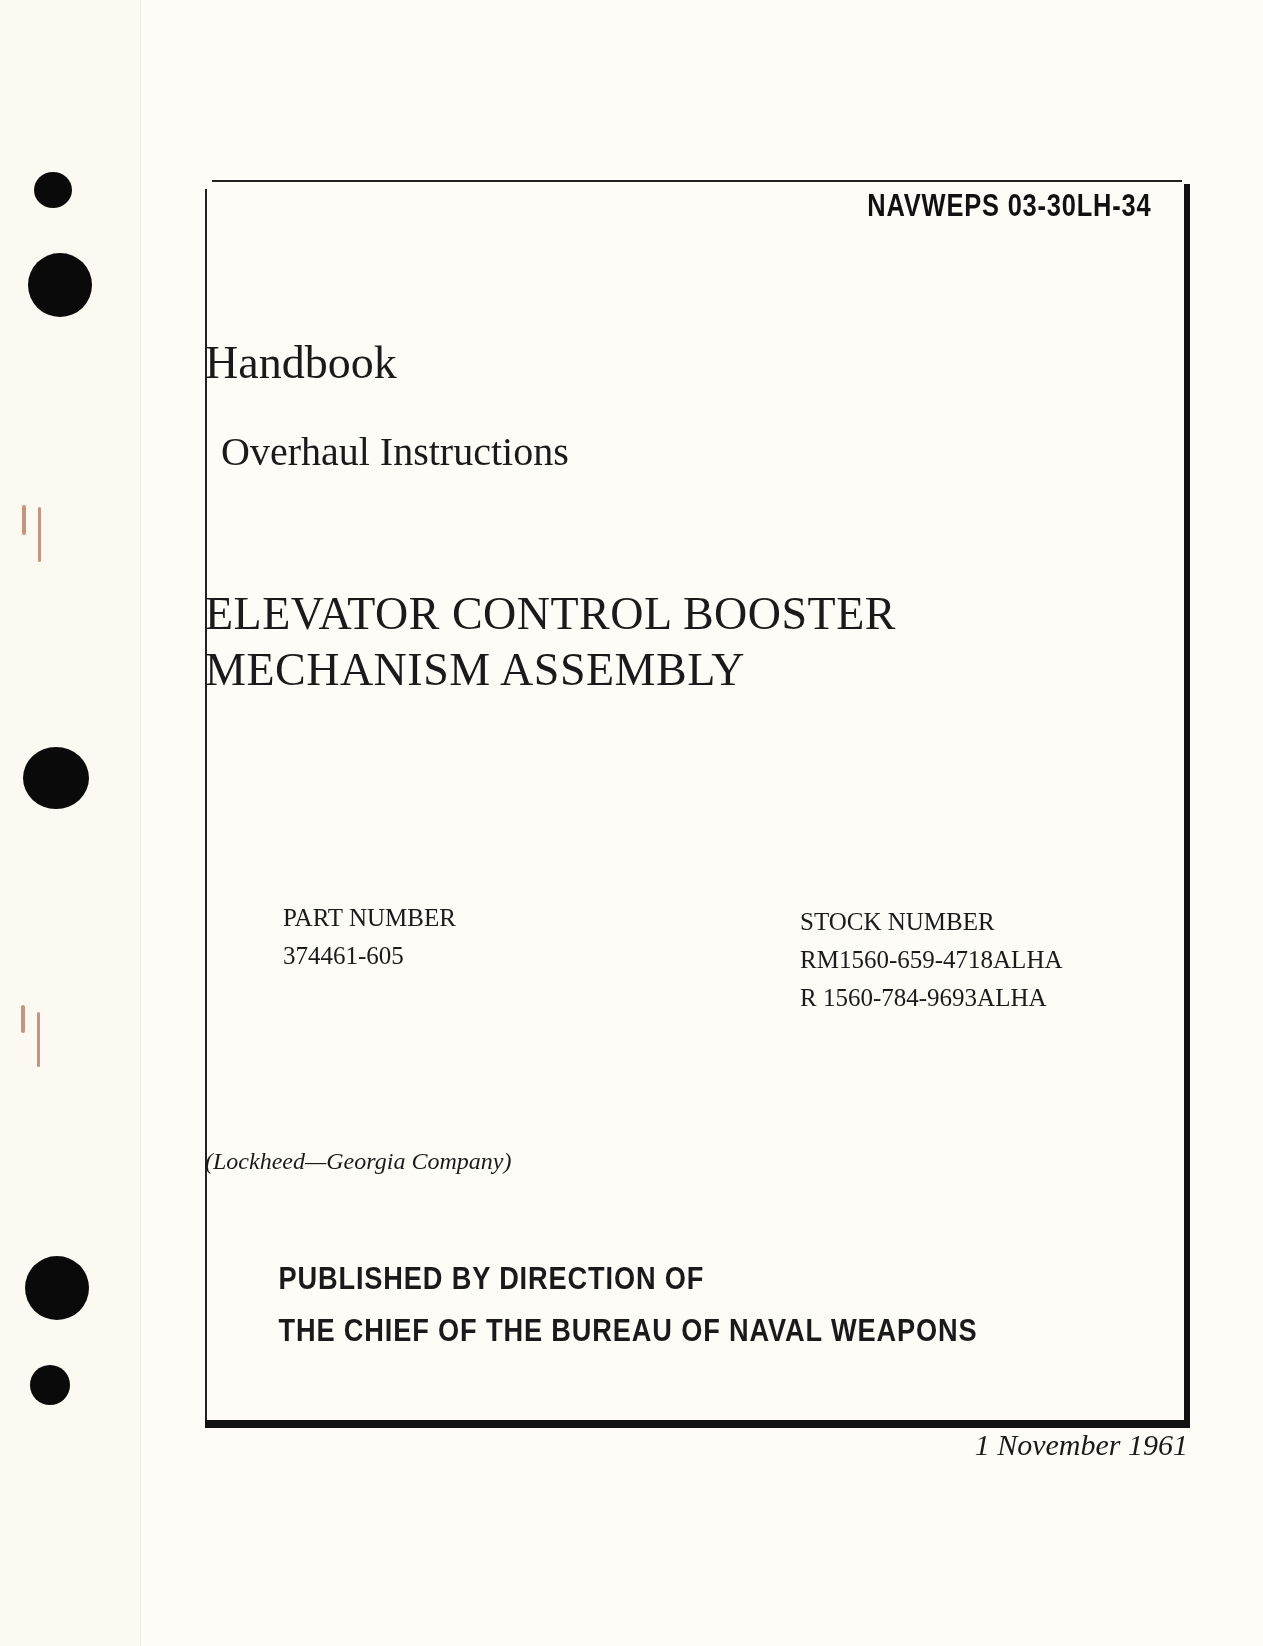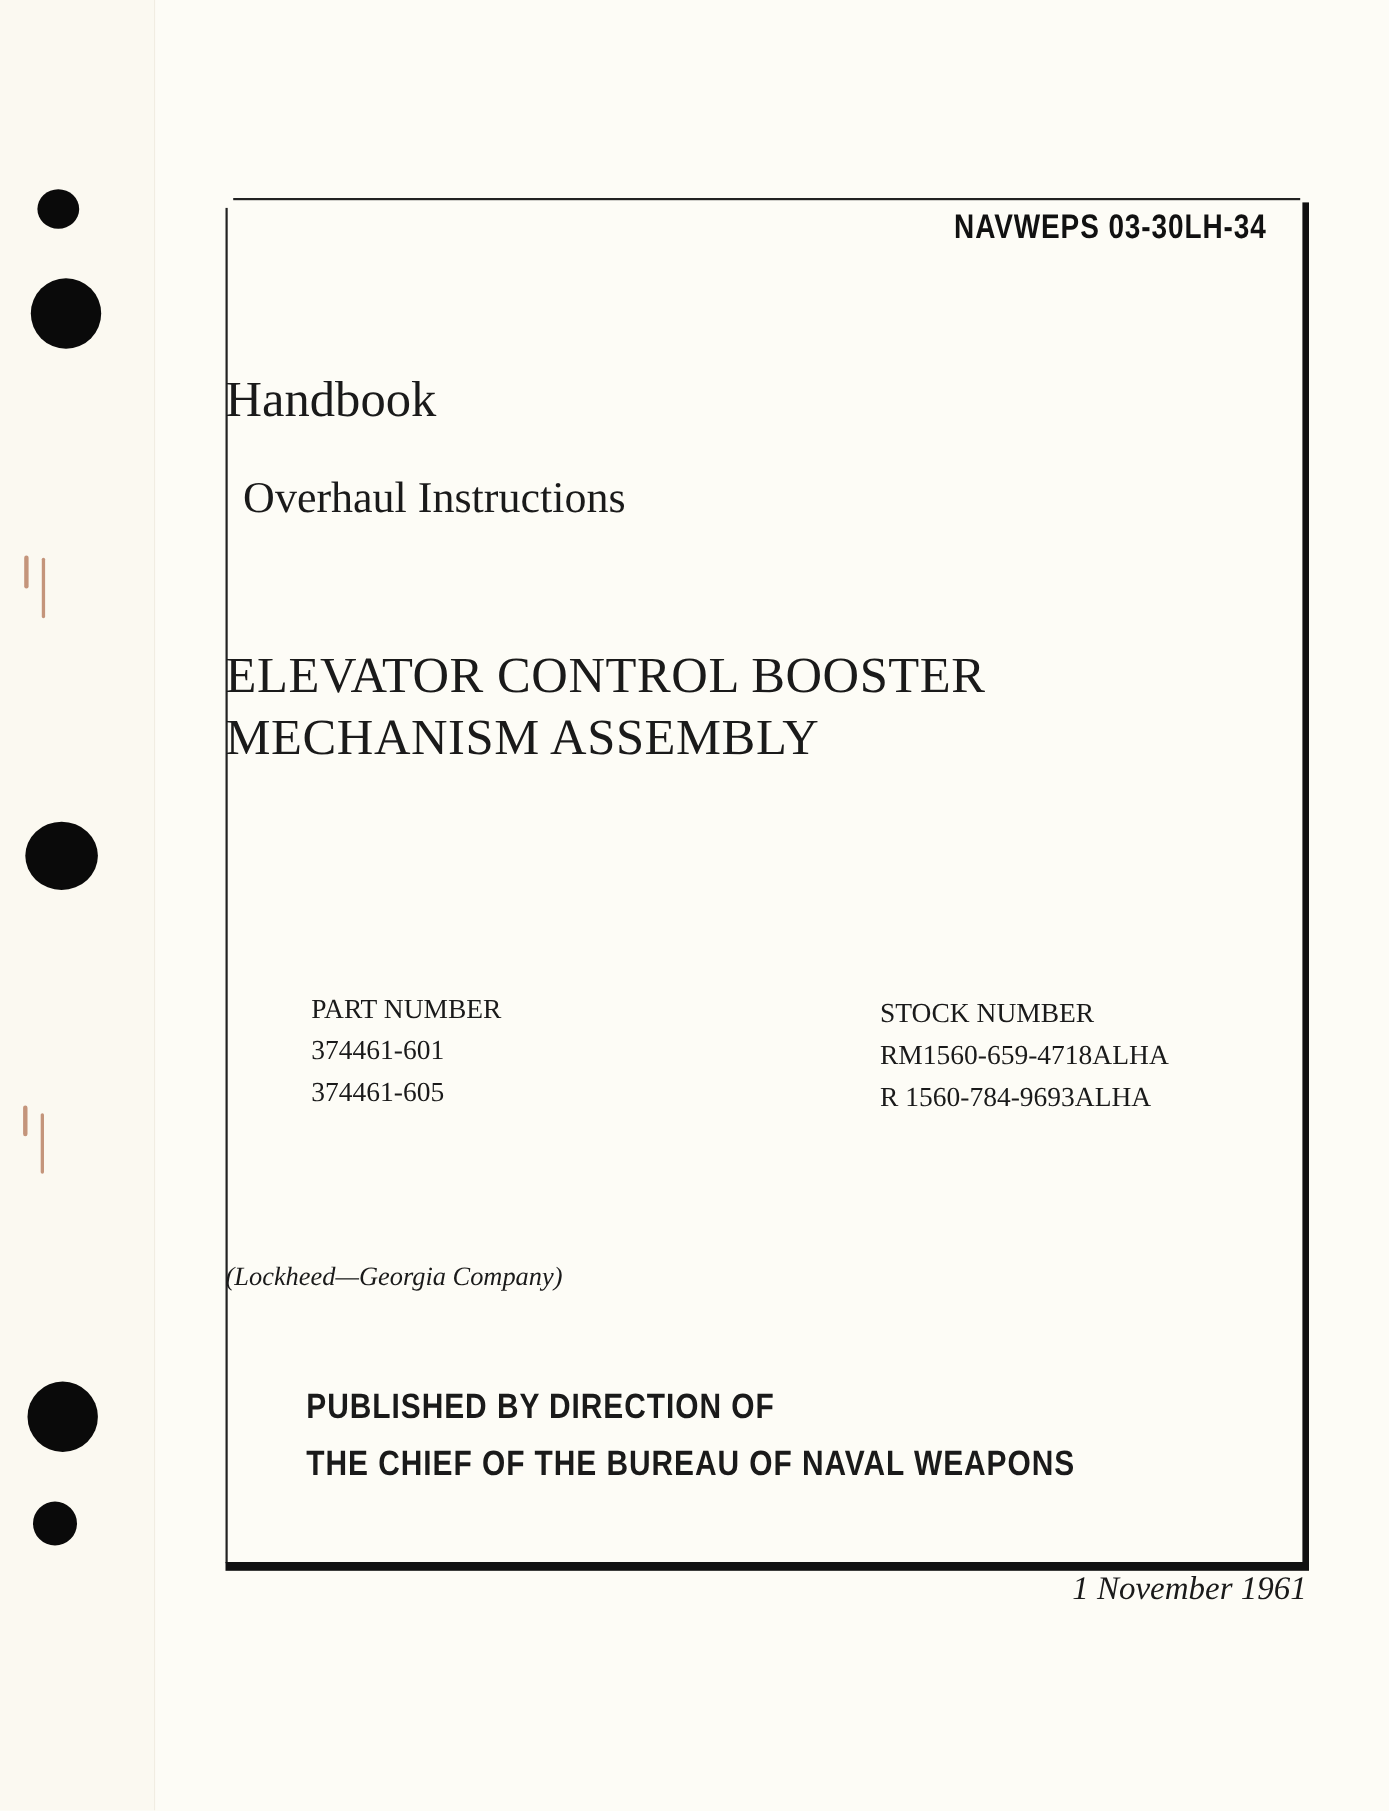--- a/index.html
+++ b/index.html
@@ -79,21 +79,20 @@
 <div class="center handbook">Handbook</div>
 <div class="center overhaul">Overhaul Instructions</div>
 
 <div class="center title">
   <div>ELEVATOR CONTROL BOOSTER</div>
   <div>MECHANISM ASSEMBLY</div>
 </div>
 
 <div class="col col-left">
   <div>PART NUMBER</div>
-  <div>374461-601</div>
   <div>374461-605</div>
 </div>
 
 <div class="col col-right">
   <div>STOCK NUMBER</div>
   <div>RM1560-659-4718ALHA</div>
   <div>R 1560-784-9693ALHA</div>
 </div>
 
 <div class="center company">(Lockheed—Georgia Company)</div>

